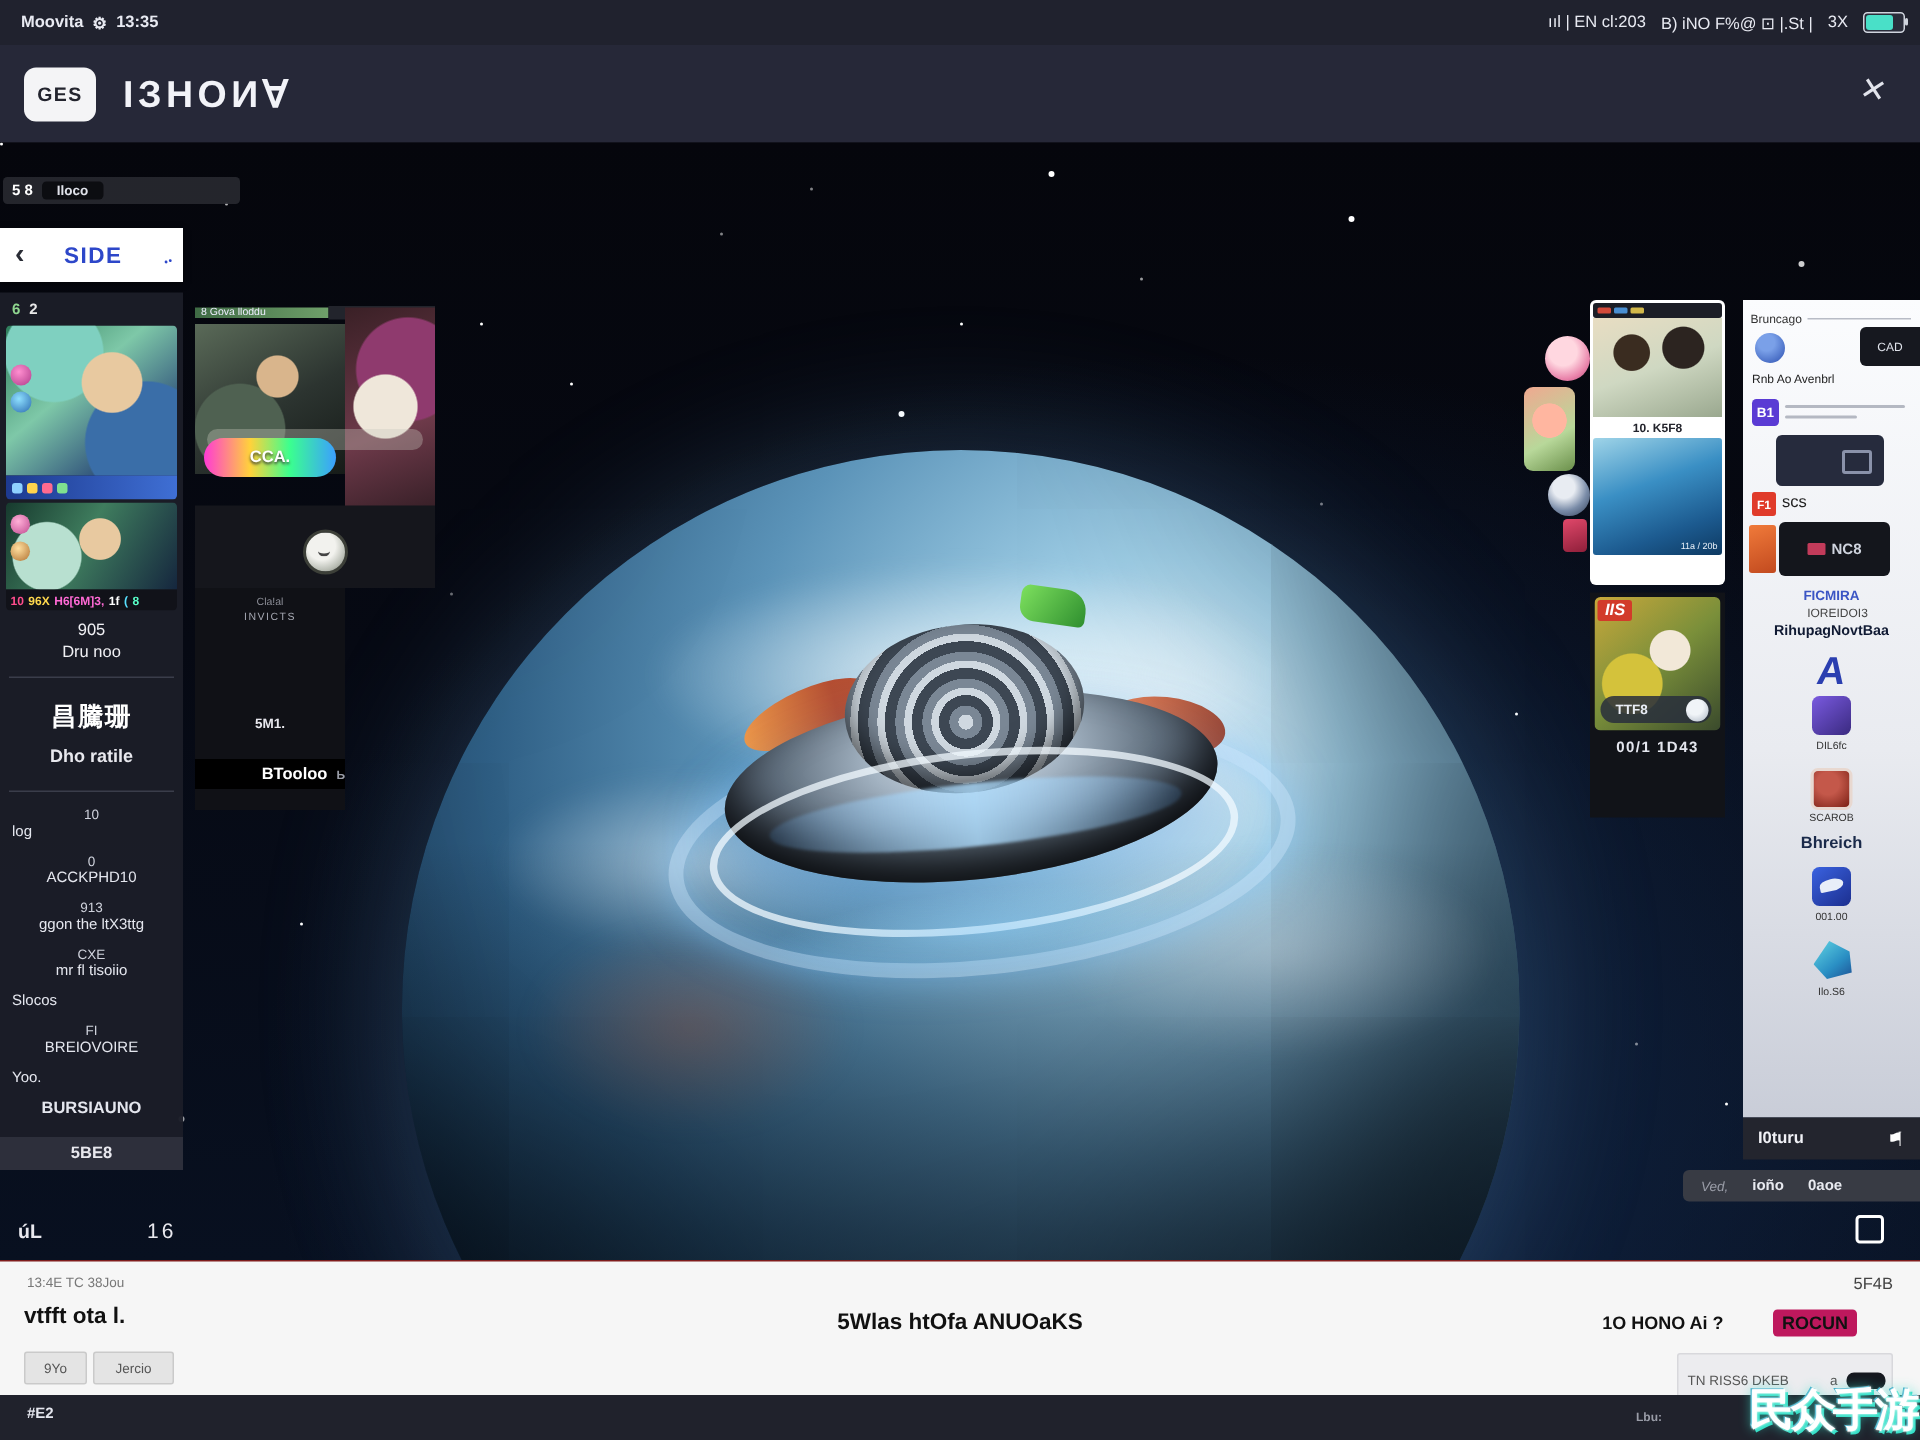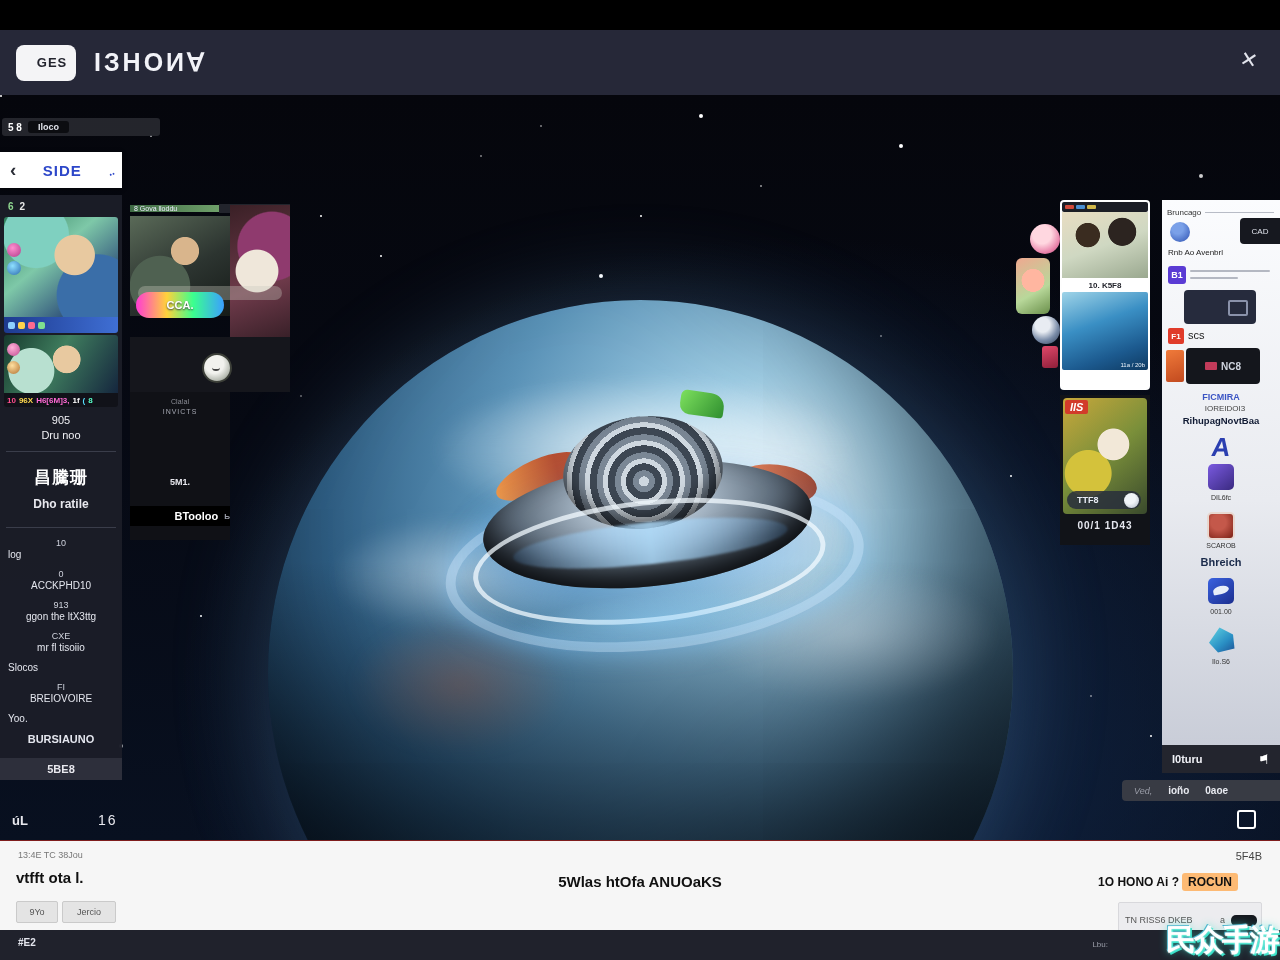--- a/index.html
+++ b/index.html
@@ -12,21 +12,21 @@
   .sb-left{display:flex;align-items:center;gap:6px;padding-left:14px;font-weight:bold;}
   .sb-right{display:flex;align-items:center;gap:10px;padding-right:10px;}
   .battery{width:26px;height:12px;border:1px solid #cfd4dd;border-radius:3px;position:relative;background:#2a2d3a;}
   .battery .fill{position:absolute;left:1px;top:1px;bottom:1px;width:70%;background:#49e0c8;border-radius:2px;}
   .battery .nub{position:absolute;right:-3px;top:3px;width:2px;height:5px;background:#cfd4dd;border-radius:1px;}
 
   
   .appheader{position:absolute;left:0;top:30px;width:1280px;height:65px;background:#262838;
     display:flex;align-items:center;border-bottom:2px solid #14151d;}
   .logo{margin-left:16px;width:48px;height:36px;background:#f4f4f6;border-radius:8px;
-    display:flex;align-items:center;justify-content:center;color:#23242e;font-weight:bold;font-size:13px;letter-spacing:1px;padding-left:12px;}
+    display:flex;align-items:center;justify-content:center;color:#23242e;font-weight:bold;font-size:13px;letter-spacing:1px;}
   .apptitle{margin-left:18px;font-size:25px;font-weight:bold;letter-spacing:3px;color:#f2f3f8;}
   .closex{position:absolute;right:22px;top:18px;font-size:21px;color:#e2e4ec;cursor:default;transform:rotate(12deg);}
 
   
   .space{position:absolute;left:0;top:95px;width:1280px;height:745px;overflow:hidden;
     background:radial-gradient(ellipse at 62% 85%, #12284a 0%, rgba(18,40,74,0) 55%),
                linear-gradient(180deg,#05060c 0%,#060913 45%,#081020 100%);}
   .stars{position:absolute;left:0;top:0;width:2px;height:2px;background:#fff;border-radius:50%;box-shadow:
     150px 40px 0 0 rgba(255,255,255,.7),320px 120px 0 0 #fff,480px 60px 0 0 rgba(255,255,255,.5),
     600px 180px 0 1px #fff,760px 90px 0 0 rgba(255,255,255,.6),900px 50px 0 1px #fff,
@@ -154,21 +154,21 @@
   .rcard1 .seg{width:9px;height:4px;border-radius:1px;}
   .rcard1 .im1{height:66px;background:
     radial-gradient(circle at 30% 35%,#3a2c20 0 16%,rgba(0,0,0,0) 17%),
     radial-gradient(circle at 70% 30%,#2c2420 0 18%,rgba(0,0,0,0) 19%),
     linear-gradient(160deg,#e8ddc2,#cfd8c2 50%,#9aa88f);}
   .rcard1 .lbl{height:14px;display:flex;align-items:center;justify-content:center;gap:4px;
     font-size:8px;font-weight:bold;color:#23242c;}
   .rcard1 .im2{height:78px;position:relative;background:linear-gradient(160deg,#9fd4e8,#3a8fc4 40%,#1c5a8f 75%,#0e3a62);border-radius:2px;}
   .rcard1 .meta{position:absolute;right:3px;bottom:2px;font-size:6px;color:#eaf2fa;}
   .rcard2wrap{position:absolute;left:1060px;top:395px;width:90px;height:150px;background:#111318;}
-  .rcard2{position:relative;margin:3px;height:116px;border-radius:4px;overflow:hidden;background:
+  .rcard2{position:relative;margin:3px;height:89px;border-radius:4px;overflow:hidden;background:
     radial-gradient(circle at 60% 40%,#f2e8d8 0 18%,rgba(0,0,0,0) 19%),
     radial-gradient(circle at 30% 65%,#d4c23b 0 24%,rgba(0,0,0,0) 25%),
     linear-gradient(140deg,#c9a83b,#7a8f3a 50%,#3a4a2c);}
   .rcard2 .tag{position:absolute;left:2px;top:2px;background:#d23b2a;color:#fff;font-weight:bold;font-style:italic;
     font-size:11px;padding:1px 5px;border-radius:2px;}
   .rcard2 .cap{position:absolute;left:4px;bottom:5px;width:74px;height:18px;border-radius:9px;background:rgba(40,46,60,.85);
     display:flex;align-items:center;justify-content:space-between;padding:0 2px 0 10px;font-size:9px;font-weight:bold;color:#e8ecf4;box-sizing:border-box;}
   .rcard2 .cap .cc{width:15px;height:15px;border-radius:50%;background:radial-gradient(circle at 40% 35%,#f0f4f8 0 40%,#aab4c2);}
   .rcard2cap{ text-align:center;font-size:10px;font-weight:bold;color:#e4e6ee;letter-spacing:1px;margin-top:6px;}
 
@@ -226,41 +226,57 @@
   
   .wbar{position:absolute;left:0;top:840px;width:1280px;height:90px;background:#f6f6f6;border-top:1px solid #7f1d1d;color:#111;}
   .w-meta{position:absolute;left:18px;top:9px;font-size:9px;color:#777;}
   .w-title{position:absolute;left:16px;top:28px;font-size:15px;font-weight:bold;}
   .w-btn{position:absolute;top:60px;height:20px;background:#e4e4e4;border:1px solid #cacaca;border-radius:2px;
     font-size:9px;color:#555;display:flex;align-items:center;justify-content:center;}
   .w-b1{left:16px;width:40px;} .w-b2{left:62px;width:52px;}
   .w-center{position:absolute;left:0;top:32px;width:100%;text-align:center;font-size:15px;font-weight:bold;color:#111;}
   .w-rsmall{position:absolute;right:18px;top:9px;font-size:11px;color:#444;}
   .w-rmid{position:absolute;right:42px;top:32px;font-size:12px;font-weight:bold;color:#111;display:flex;align-items:center;gap:3px;}
-  .w-rmid .pillbg{background:#fdba74;border-radius:3px;padding:2px 6px;}
+  .w-rmid .pillbg{background:#be185d;border-radius:3px;padding:2px 6px;margin-left:30px;}
   .w-input{position:absolute;right:18px;top:61px;width:144px;height:36px;background:#ececef;border:1px solid #d8d8dc;border-radius:2px;
     display:flex;align-items:center;font-size:9px;color:#555;padding:0 4px 0 6px;box-sizing:border-box;gap:6px;}
   .w-input .txt{flex:1;white-space:nowrap;overflow:hidden;}
   .w-input .dk{width:26px;height:11px;background:#16181f;border-radius:5px;}
 
   
   .fbar{position:absolute;left:0;top:930px;width:1280px;height:30px;background:#20222c;}
   .f-left{position:absolute;left:18px;top:7px;font-size:10px;color:#e4e6ee;font-weight:bold;}
-  .f-right{position:absolute;right:172px;top:10px;font-size:8px;color:#9a9da8;}
+  .f-right{position:absolute;right:172px;top:10px;font-size:8px;color:#9a9da8;font-weight:bold;}
   .watermark{position:absolute;right:2px;top:-10px;font-size:30px;font-weight:bold;color:#fff;
     font-family:"DejaVu Sans","Liberation Sans",sans-serif;
     text-shadow:0 0 2px #fff,2px 2px 0 #35e0c8,-1px -1px 0 #2aa8c4,0 0 8px rgba(53,224,200,.8);letter-spacing:-2px;}
 
   .abs{position:absolute;}
 </style>
 </head>
 <body>
 
 <div id="stage">
 
+  <div class="statusbar">
+    <div class="sb-left">
+      <span>Moovita</span>
+      <span>⚙</span>
+      <span>13:35</span>
+    </div>
+    <div class="sb-right">
+      <span>ııl | EN cl:203</span>
+      <span>B) iNO F%@ ⊡ |.St |</span>
+      <span>3X</span>
+      <span class="battery">
+          <span class="fill"></span>
+          <span class="nub"></span>
+        </span>
+    </div>
+  </div>
 
   <div class="appheader">
     <div class="logo">GES</div>
     <div class="apptitle">ІЗНОИ∀</div>
     <div class="closex">✕</div>
   </div>
 
   <div class="space">
     <div class="stars"></div>
     <div class="planet"></div>

